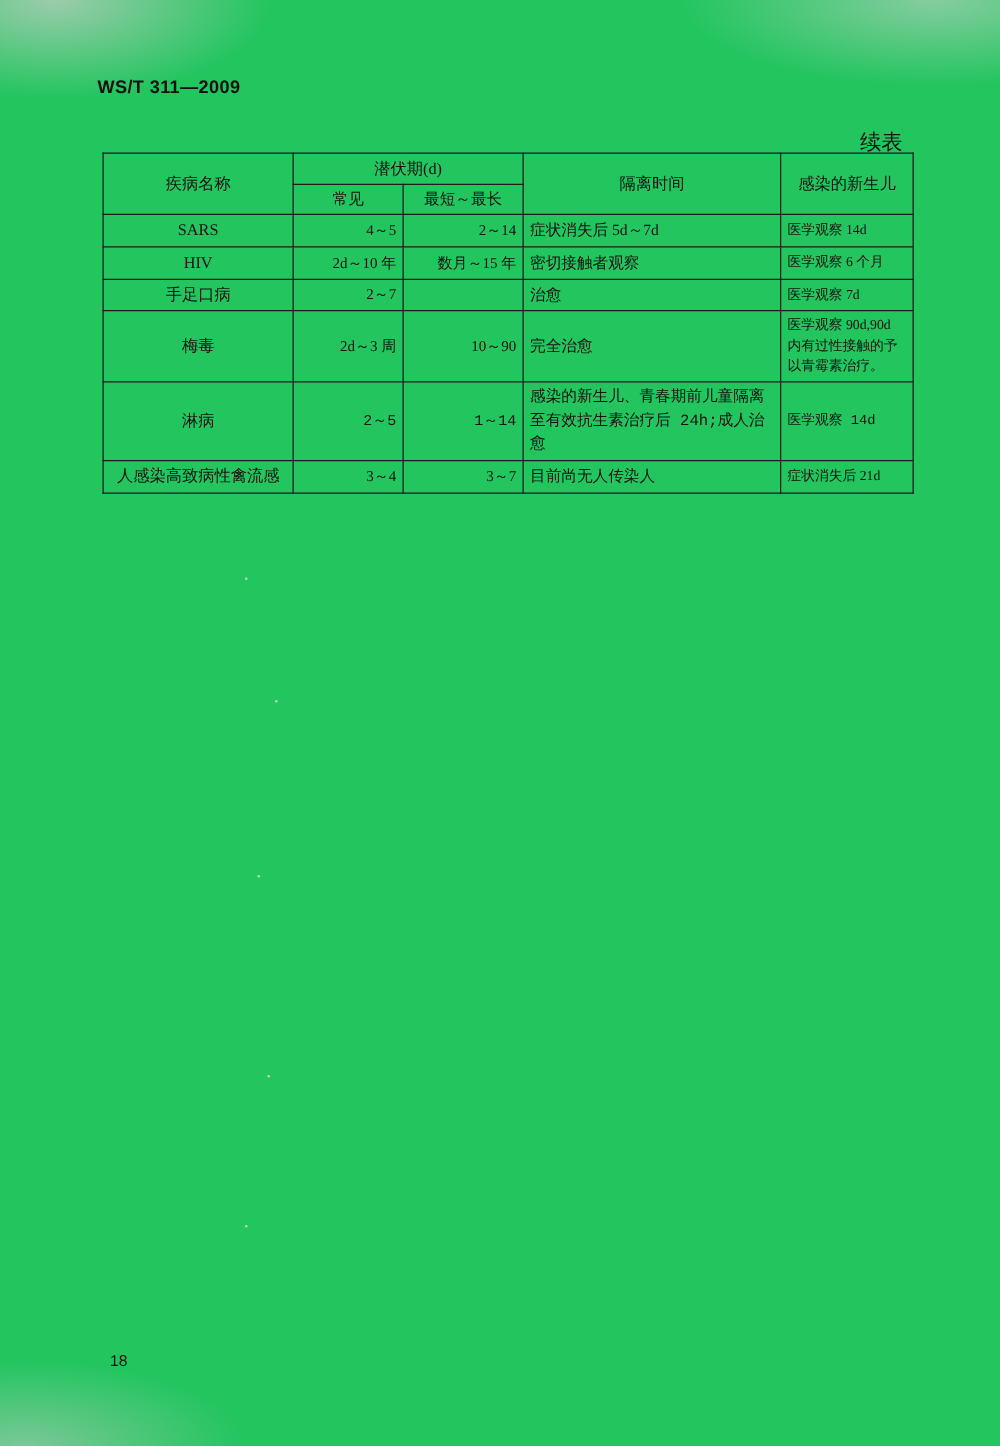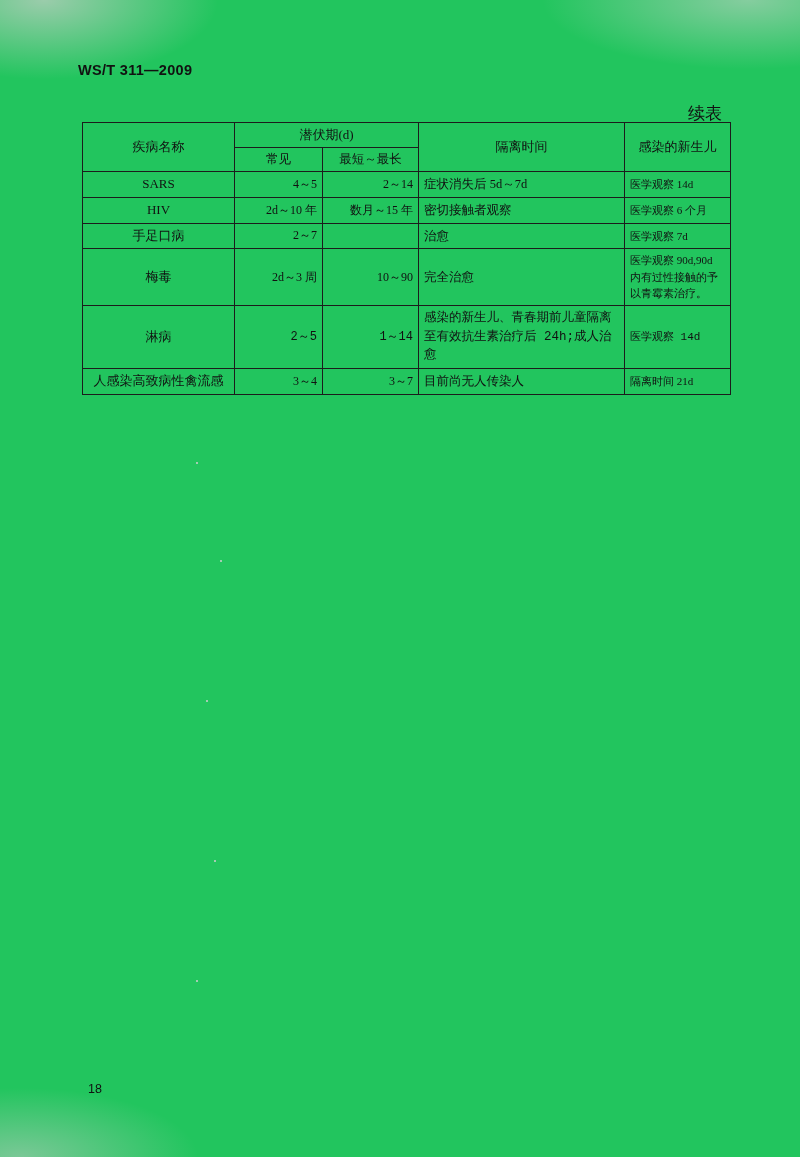--- a/index.html
+++ b/index.html
@@ -177,21 +177,21 @@
           <td class="row-mid">2～5</td>
           <td class="row-mid">1～14</td>
           <td class="row-iso">感染的新生儿、青春期前儿童隔离至有效抗生素治疗后 24h;成人治愈</td>
           <td class="row-obs">医学观察 14d</td>
         </tr>
         <tr class="normal">
           <td class="row-name">人感染高致病性禽流感</td>
           <td class="row-mid">3～4</td>
           <td class="row-mid">3～7</td>
           <td class="row-iso">目前尚无人传染人</td>
-          <td class="row-obs">隔离时间 21d</td>
+          <td class="row-obs">症状消失后 21d</td>
         </tr>
       </tbody>
     </table>
   </div>
 
   <div class="page-number">18</div>
 
   <div class="speck" style="left:196px; top:462px; width:2px; height:2px;"></div>
   <div class="speck" style="left:220px; top:560px; width:2px; height:2px;"></div>
   <div class="speck" style="left:206px; top:700px; width:2px; height:2px;"></div>

